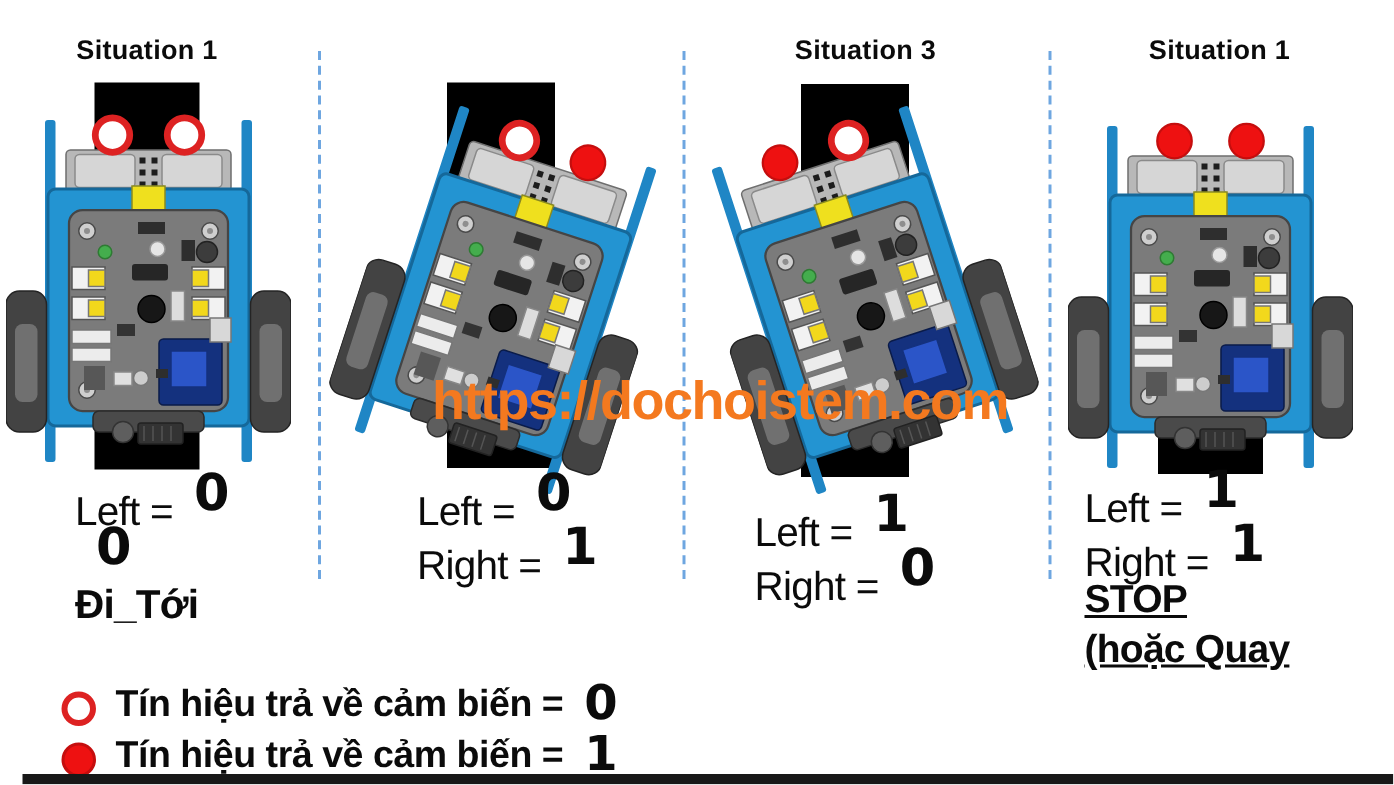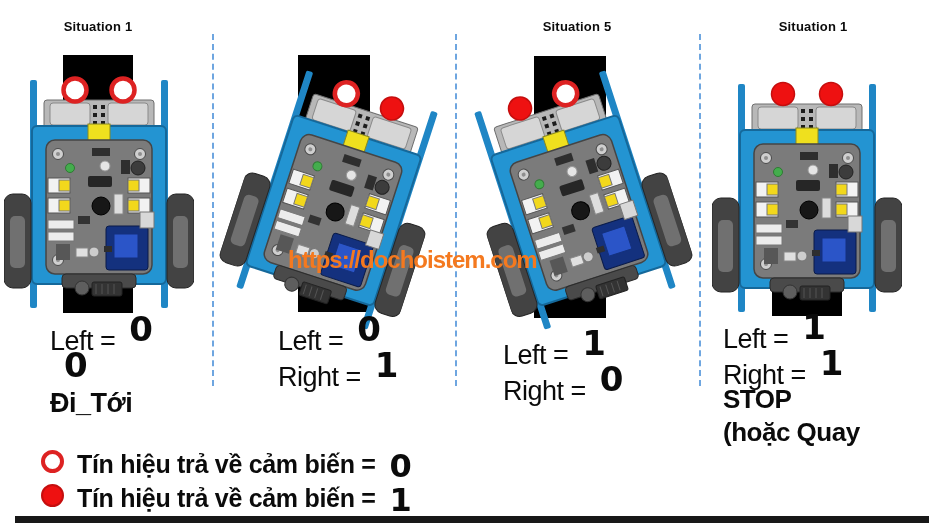--- a/index.html
+++ b/index.html
@@ -4,21 +4,21 @@
 <style>
   html,body{margin:0;padding:0;background:#fff;}
   .canvas{
     position:relative;width:929px;height:523px;background:#ffffff;overflow:hidden;
     font-family:"Liberation Sans",sans-serif;color:#0b0b0b;
   }
   
   .divider{position:absolute;top:34px;height:352px;width:0;border-left:2px dashed var(--divider-blue,#4A90D9);opacity:.8;z-index:1;}
   .d1{left:212px}.d2{left:455px}.d3{left:699px}
 
-  .title{position:absolute;top:8px;font-weight:bold;font-size:13px;text-align:center;letter-spacing:.2px;z-index:5;}
+  .title{position:absolute;top:8px;font-weight:bold;font-size:18px;text-align:center;letter-spacing:.2px;z-index:5;}
   .t1{left:0;width:196px}.t2{left:213px;width:244px}.t3{left:455px;width:244px}.t4{left:699px;width:228px}
 
   .black-line{position:absolute;background:var(--line-black,#000);z-index:2;}
   .l1{left:63px;top:55px;width:70px;height:258px}
   .l2{left:298px;top:55px;width:72px;height:257px}
   .l3{left:534px;top:56px;width:72px;height:262px}
   .l4{left:772px;top:272px;width:70px;height:44px}
 
   .robot{position:absolute;width:190px;height:236px;z-index:3;}
   .robot svg{overflow:visible;display:block;}
@@ -32,31 +32,31 @@
 
   .sensor.off{fill:#ffffff;stroke:var(--sensor-ring-red,#DD2222);stroke-width:4.5;}
   .sensor.on{fill:var(--sensor-red,#EE1111);stroke:#C50E0E;stroke-width:1.5;}
 
   .io{position:absolute;z-index:6;}
   .io1{left:50px;top:313px}.io2{left:278px;top:313px}.io3{left:503px;top:327px}.io4{left:723px;top:311px}
   .io-line{display:flex;align-items:center;height:36px;}
   .io-label{font-weight:normal;font-size:27px;letter-spacing:-.5px;white-space:pre;margin-top:21px;}
   .io-value{font-family:"DejaVu Sans",sans-serif;font-weight:bold;font-size:34px;margin-left:14px;line-height:1;position:relative;top:-2px;}
   .action{font-weight:bold;font-size:27px;height:36px;display:flex;align-items:center;letter-spacing:-.5px;}
-  .io4 .action{height:33px;font-size:26px;}
+  .io4 .action{height:33px;font-size:26px;text-decoration:underline;}
 
   .legend{position:absolute;left:41px;top:450px;z-index:6;}
-  .legend-row{display:flex;align-items:flex-start;height:34px;}
+  .legend-row{display:flex;align-items:flex-end;height:34px;}
   .legend-circle{width:23px;height:23px;border-radius:50%;margin-right:13px;box-sizing:border-box;flex:none;}
   .legend-circle.open{border:4px solid var(--sensor-ring-red,#DD2222);background:#fff;}
   .legend-circle.filled{background:var(--sensor-red,#EE1111);border:2px solid #C50E0E;}
   .legend-label{font-weight:bold;font-size:25px;letter-spacing:-.3px;}
   .legend-value{font-family:"DejaVu Sans",sans-serif;font-weight:bold;font-size:32px;margin-left:14px;line-height:1;}
 
-  .watermark{position:absolute;left:288px;top:246px;font-weight:bold;font-size:24px;letter-spacing:-1px;
+  .watermark{position:absolute;left:288px;top:246px;font-weight:bold;font-size:36px;letter-spacing:-1px;
     color:var(--watermark-orange,#F4791F);z-index:30;white-space:nowrap;}
 
   .bottom-bar{position:absolute;left:15px;bottom:0;width:914px;height:7px;background:#181818;z-index:7;}
 </style>
 </head>
 <body>
 
 <svg width="0" height="0" style="position:absolute" aria-hidden="true">
   <defs>
     <symbol id="mbot" viewBox="0 0 190 236">
@@ -183,21 +183,21 @@
     <div class="io-line">
         <span class="io-label">Left =</span>
         <span class="io-value">0</span>
       </div>
     <div class="io-line">
         <span class="io-label">Right =</span>
         <span class="io-value">1</span>
       </div>
   </div>
 
-  <h2 class="title t3">Situation 5</h2>
+  <h2 class="title t3">Situation 3</h2>
   <div class="black-line l3"></div>
   <div class="robot r3">
     <svg width="190" height="236" viewBox="0 0 190 236">
       <use href="#mbot" xlink:href="#mbot"></use>
       <circle class="sensor on" cx="71" cy="14" r="11.5"></circle>
       <circle class="sensor off" cx="119" cy="14" r="11.5"></circle>
     </svg>
   </div>
   <div class="io io3">
     <div class="io-line">

